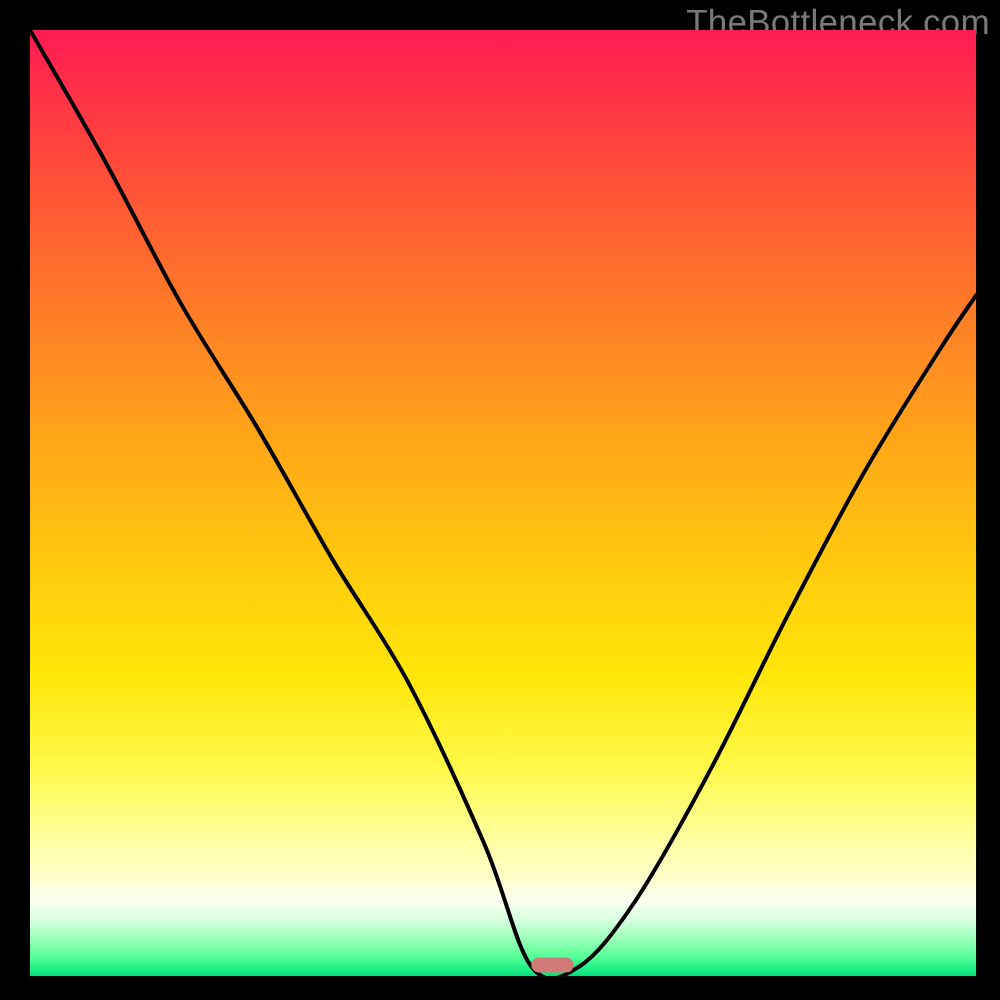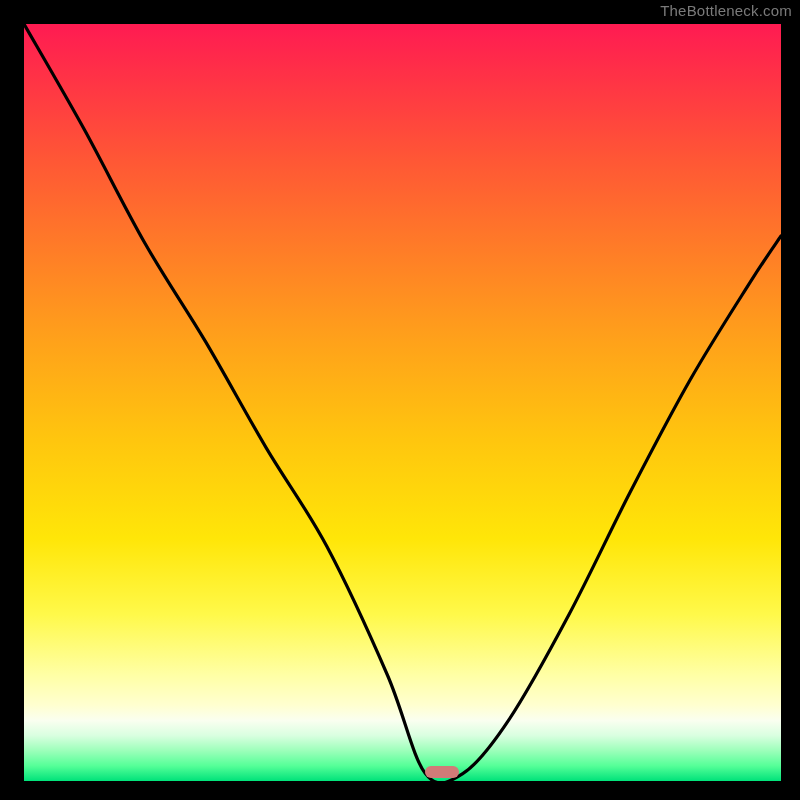--- a/index.html
+++ b/index.html
@@ -62,21 +62,21 @@
     width: 34px;
     height: 12px;
     border-radius: 6px;
     background: #d17b78;
     transform: translate(-50%, -50%);
   }
   .watermark {
     position: absolute;
     top: 2px;
     right: 8px;
-    font-size: 15px;
+    font-size: 28px;
     font-weight: 500;
     color: #7a7a7a;
     letter-spacing: 0.2px;
   }
 </style>
 </head>
 <body>
 
 <div class="container">
   <div class="watermark">TheBottleneck.com</div>

